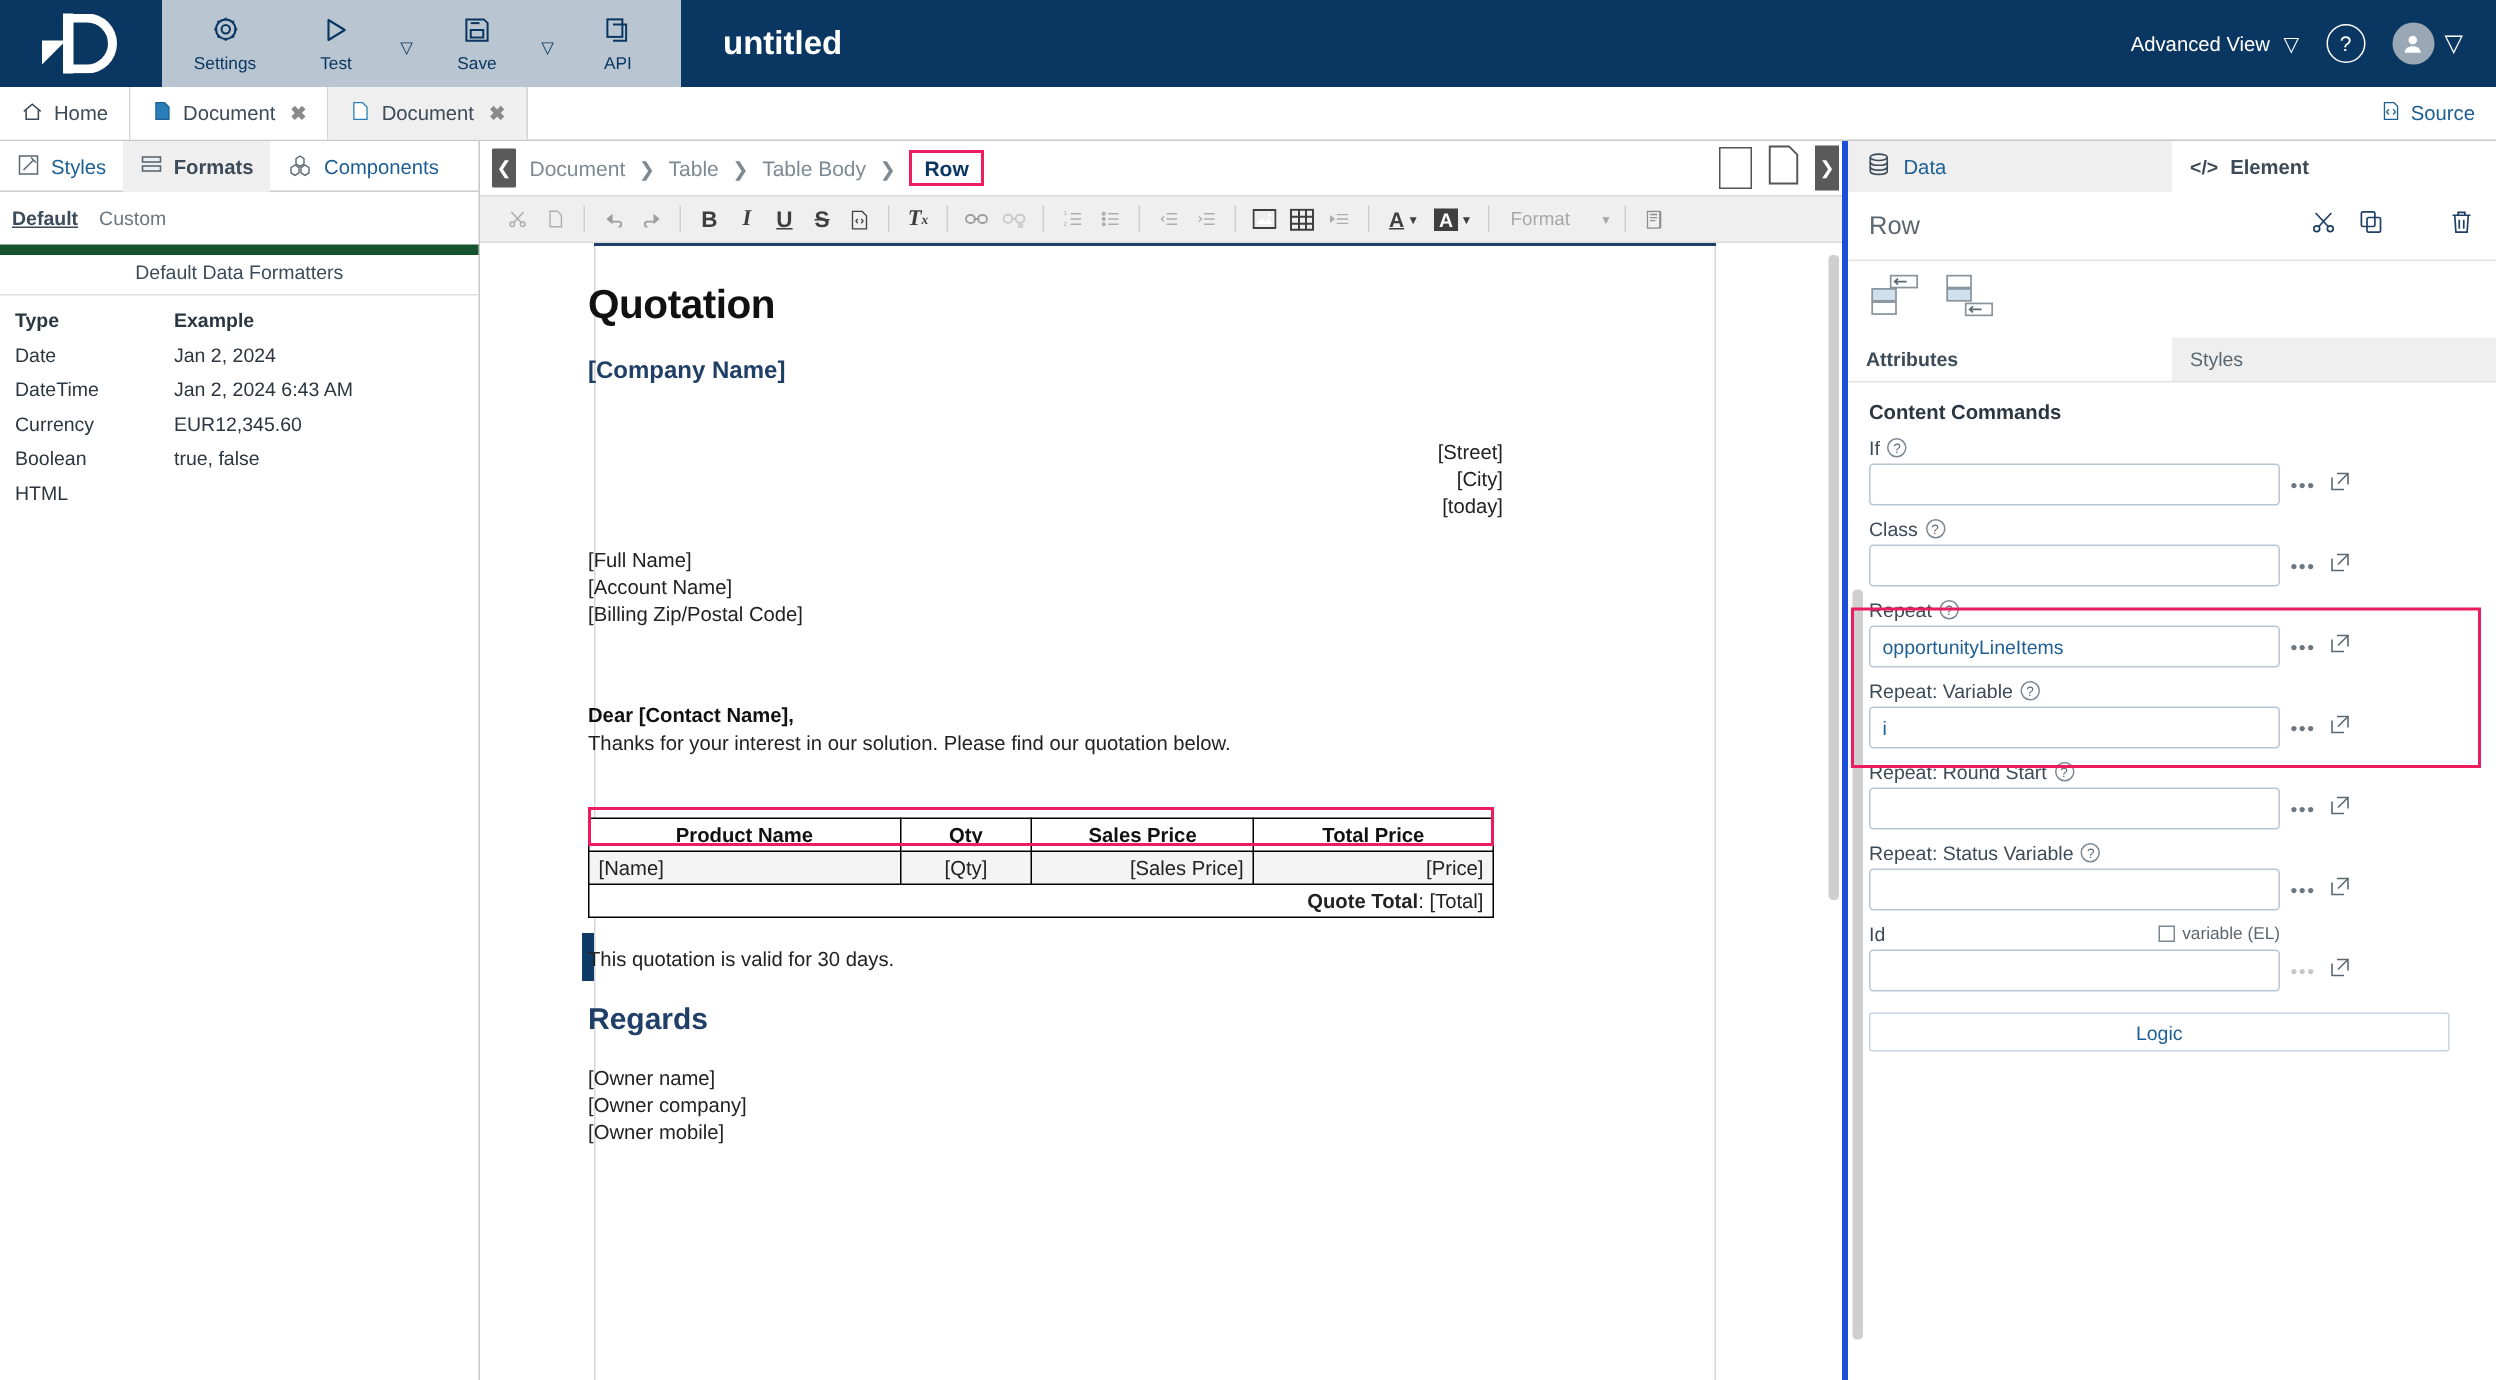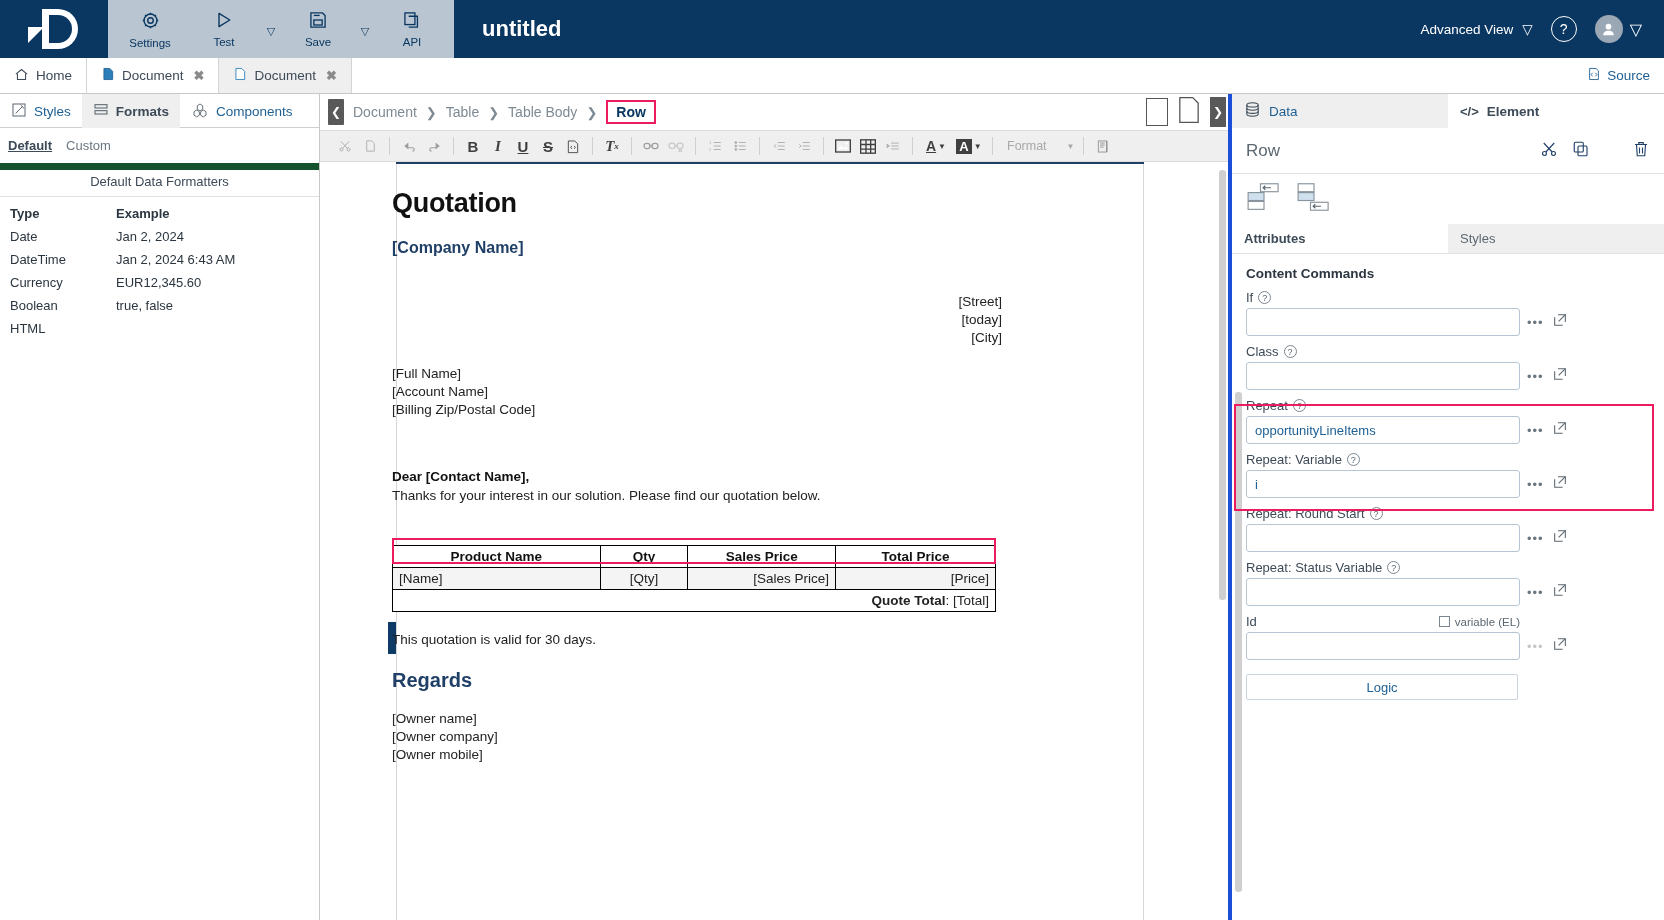--- a/index.html
+++ b/index.html
@@ -217,21 +217,21 @@
   .dots.faded { color:#c7c7c7; }
   .ext-icon { cursor:pointer; }
   .id-labelrow { display:flex; align-items:center; width:274px; }
   .id-var { margin-left:auto; display:flex; align-items:center; gap:5px; font-size:11.5px; color:#5b6770; }
   .chk { width:11px; height:11px; border:1px solid #7b8792; background:#fff; cursor:pointer; }
   .repeat-box {
     position:absolute; left:2px; top:150px; width:420px; height:107px;
     border:2px solid #ec1c5e; pointer-events:none;
   }
   .logic-btn {
-    width:272px; height:26px; border:1px solid #c8d5e0; background:#fff;
+    width:387px; height:26px; border:1px solid #c8d5e0; background:#fff;
     color:#1d5f93; font-size:13px; display:flex; align-items:center;
     justify-content:center; cursor:pointer; margin-top:14px; border-radius:2px;
   }
   .rp-scrollbar {
     position:absolute; left:3px; top:138px; width:7px; height:500px;
     background:#cfcfcf; border-radius:3px;
   }
   .center-scrollbar {
     position:absolute; right:2px; top:8px; width:7px; height:430px;
     background:#cfcfcf; border-radius:3px;
@@ -580,22 +580,22 @@
       <div class="ruler-line"></div>
       <div class="caret-marker"></div>
       <div class="center-scrollbar"></div>
 
       <div class="docbody">
         <div class="q-title">Quotation</div>
         <div class="q-company">[Company Name]</div>
 
         <div class="right-block">
           <div>[Street]</div>
+          <div>[City]</div>
           <div>[today]</div>
-          <div>[City]</div>
         </div>
 
         <div class="addr-block">
           <div>[Full Name]</div>
           <div>[Account Name]</div>
           <div>[Billing Zip/Postal Code]</div>
         </div>
 
         <div class="dear">Dear [Contact Name],</div>
         <div class="thanks">Thanks for your interest in our solution. Please find our quotation below.</div>

